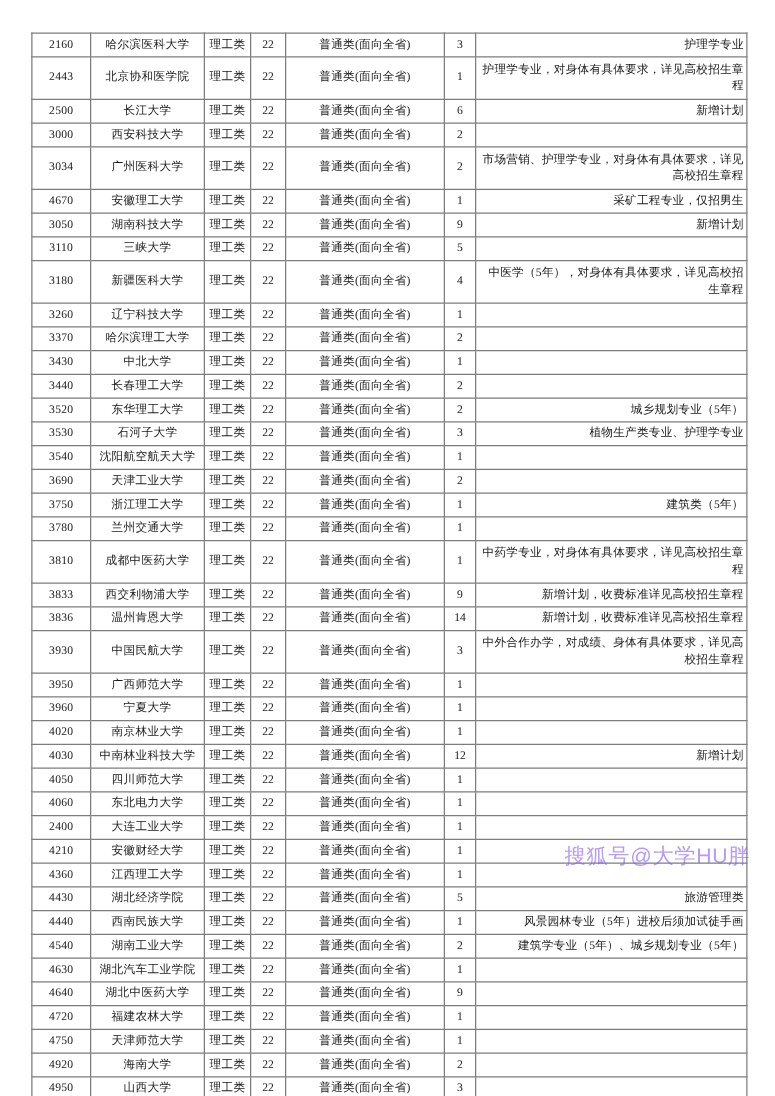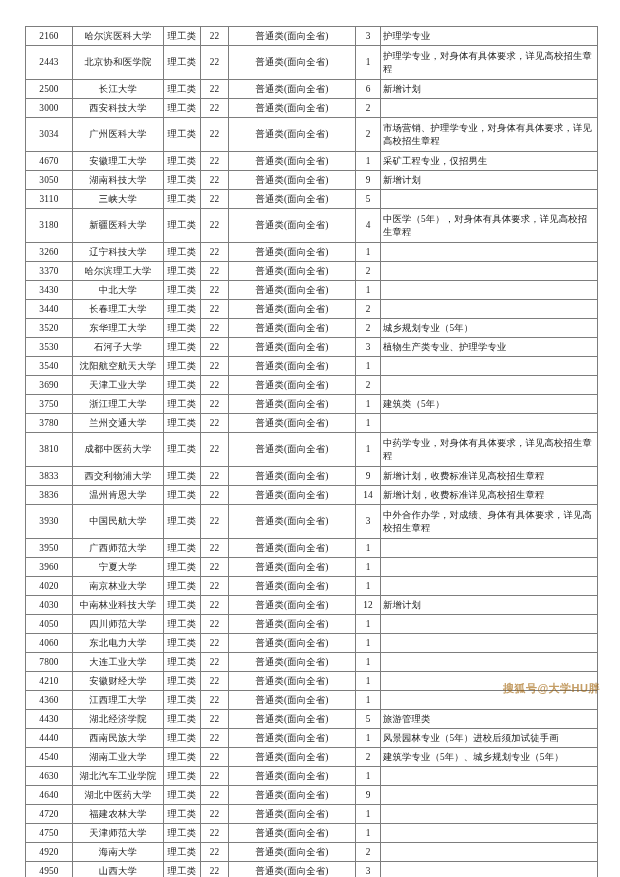--- a/index.html
+++ b/index.html
@@ -48,33 +48,33 @@
     vertical-align: middle;
     color: #191919;
     background: #fff;
   }
   td.code   { text-align: center; letter-spacing: 0.2px; }
   td.name   { text-align: center; letter-spacing: 0.3px; }
   td.cat    { text-align: center; letter-spacing: 0.3px; }
   td.num    { text-align: center; margin-top: 20px; }
   td.major  { text-align: center; letter-spacing: 0.2px; }
   td.plan   { text-align: center; }
-  td.note   { text-align: left; padding-left: 4px; letter-spacing: 0.2px; }
+  td.note   { text-align: right; padding-left: 4px; letter-spacing: 0.2px; }
 
   tr.r-1 td { height: 14px; }
   tr.r-2 td { height: 29px; }
 
   #watermark {
     position: absolute;
     right: 20px;
     bottom: 12px;
-    font-size: 11px;
+    font-size: 17px;
     font-family: "Liberation Sans", "DejaVu Sans", sans-serif;
-    font-weight: bold;
-    color: #a16207;
+    font-weight: normal;
+    color: #8b5cf6;
     opacity: 0.62;
     letter-spacing: 0.5px;
     white-space: nowrap;
   }
 </style>
 </head>
 <body>
 
 <div id="page">
 
@@ -345,21 +345,21 @@
           <tr class="r-1">
             <td class="code">4060</td>
             <td class="name">东北电力大学</td>
             <td class="cat">理工类</td>
             <td class="num">22</td>
             <td class="major">普通类(面向全省)</td>
             <td class="plan">1</td>
             <td class="note"></td>
           </tr>
           <tr class="r-1">
-            <td class="code">7800</td>
+            <td class="code">2400</td>
             <td class="name">大连工业大学</td>
             <td class="cat">理工类</td>
             <td class="num">22</td>
             <td class="major">普通类(面向全省)</td>
             <td class="plan">1</td>
             <td class="note"></td>
           </tr>
           <tr class="r-1">
             <td class="code">4210</td>
             <td class="name">安徽财经大学</td>

